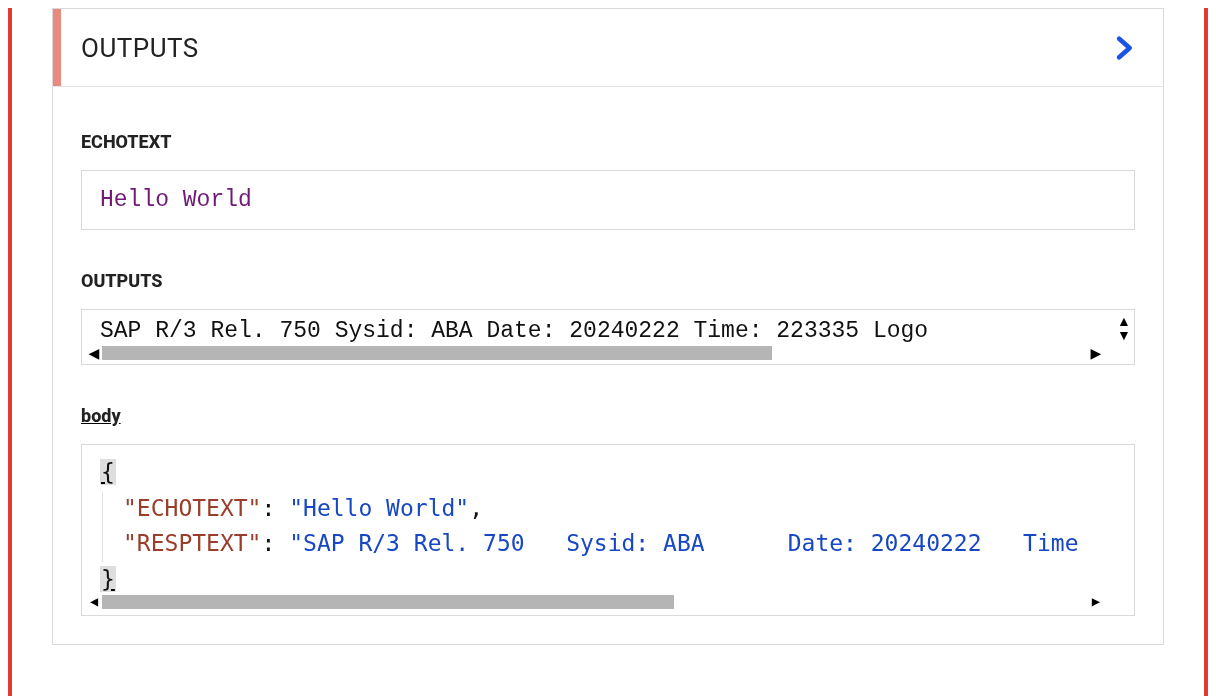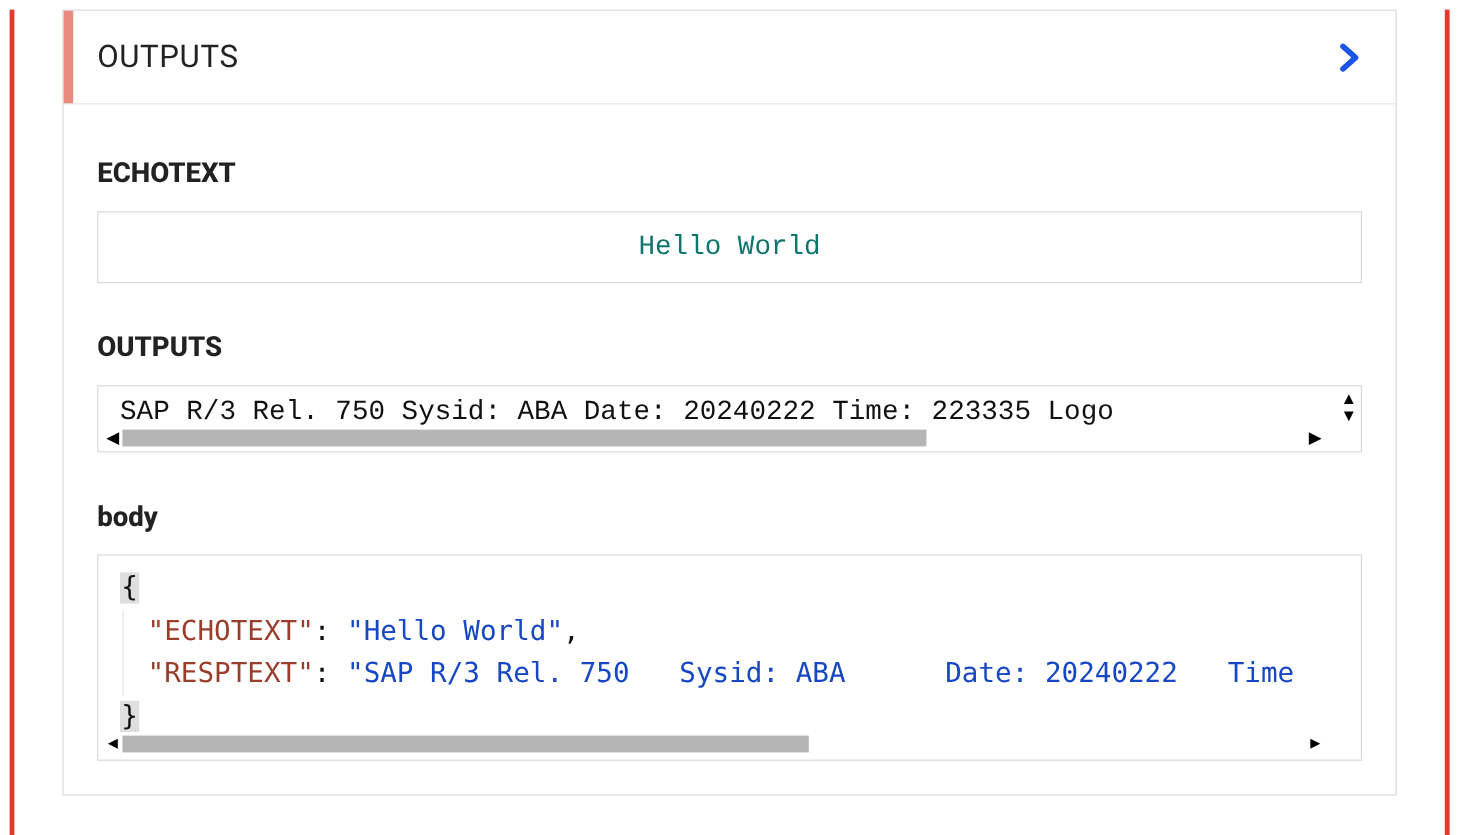--- a/index.html
+++ b/index.html
@@ -82,38 +82,38 @@
       stroke-linejoin: round;
     }
     .panel-body {
       padding: 44px 28px 28px 28px;
     }
     .section {
       margin-bottom: 40px;
     }
     .section:last-child {
       margin-bottom: 0;
+      text-decoration: underline;
     }
     .section-label {
-      font-size: 23px;
+      font-size: 18px;
       font-weight: 800;
       color: #222;
       margin-bottom: 18px;
     }
 
     .value-box {
       border: 1px solid #d9d9d9;
       padding: 16px 18px;
       font-family: "SFMono-Regular", Consolas, "Liberation Mono", Menlo, monospace;
       font-size: 23px;
-      color: #0f766e;
+      color: #701a75;
       white-space: pre;
       overflow: hidden;
       min-height: 58px;
-      text-align: center;
     }
 
     .scroll-box {
       border: 1px solid #d9d9d9;
       position: relative;
       overflow: hidden;
     }
     .scroll-content {
       padding: 8px 18px 0 18px;
       font-family: "SFMono-Regular", Consolas, "Liberation Mono", Menlo, monospace;

